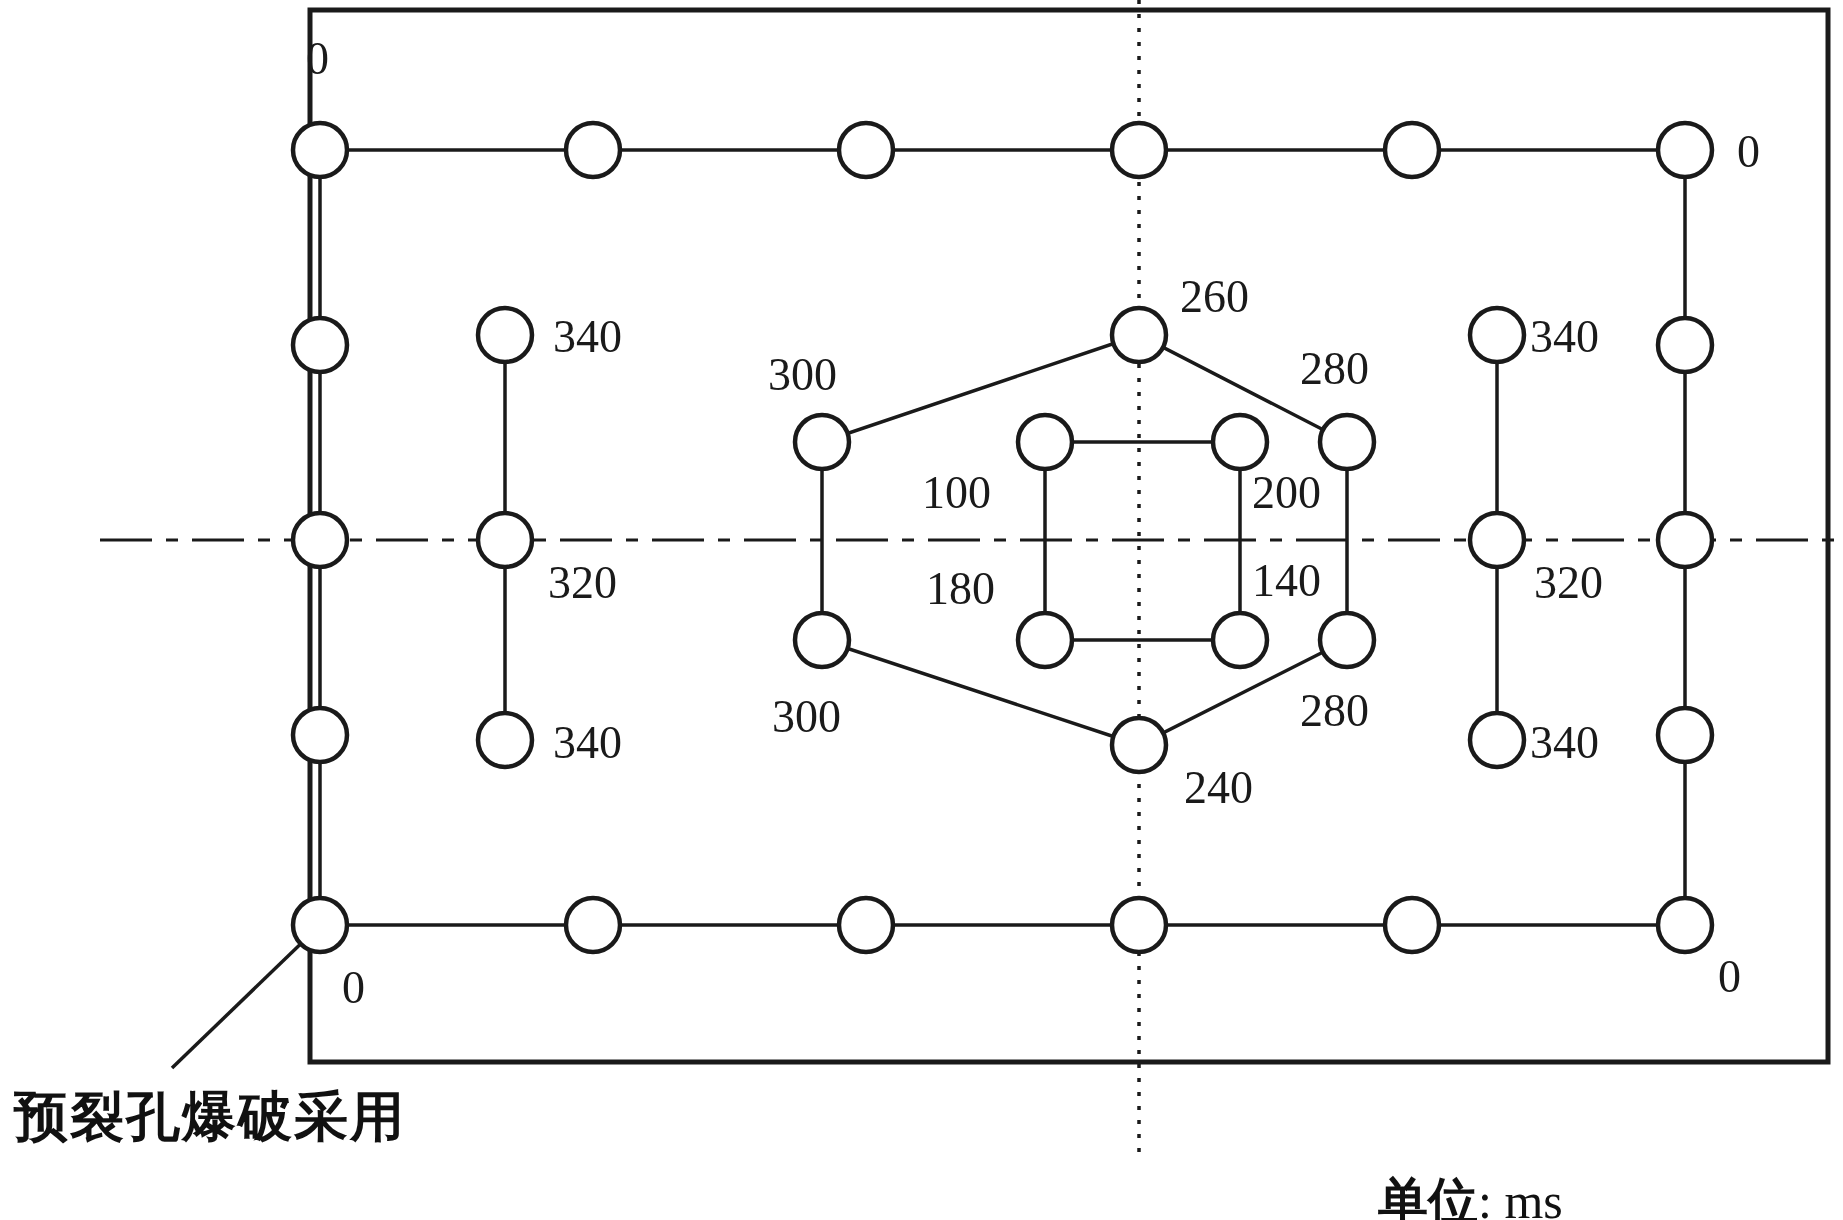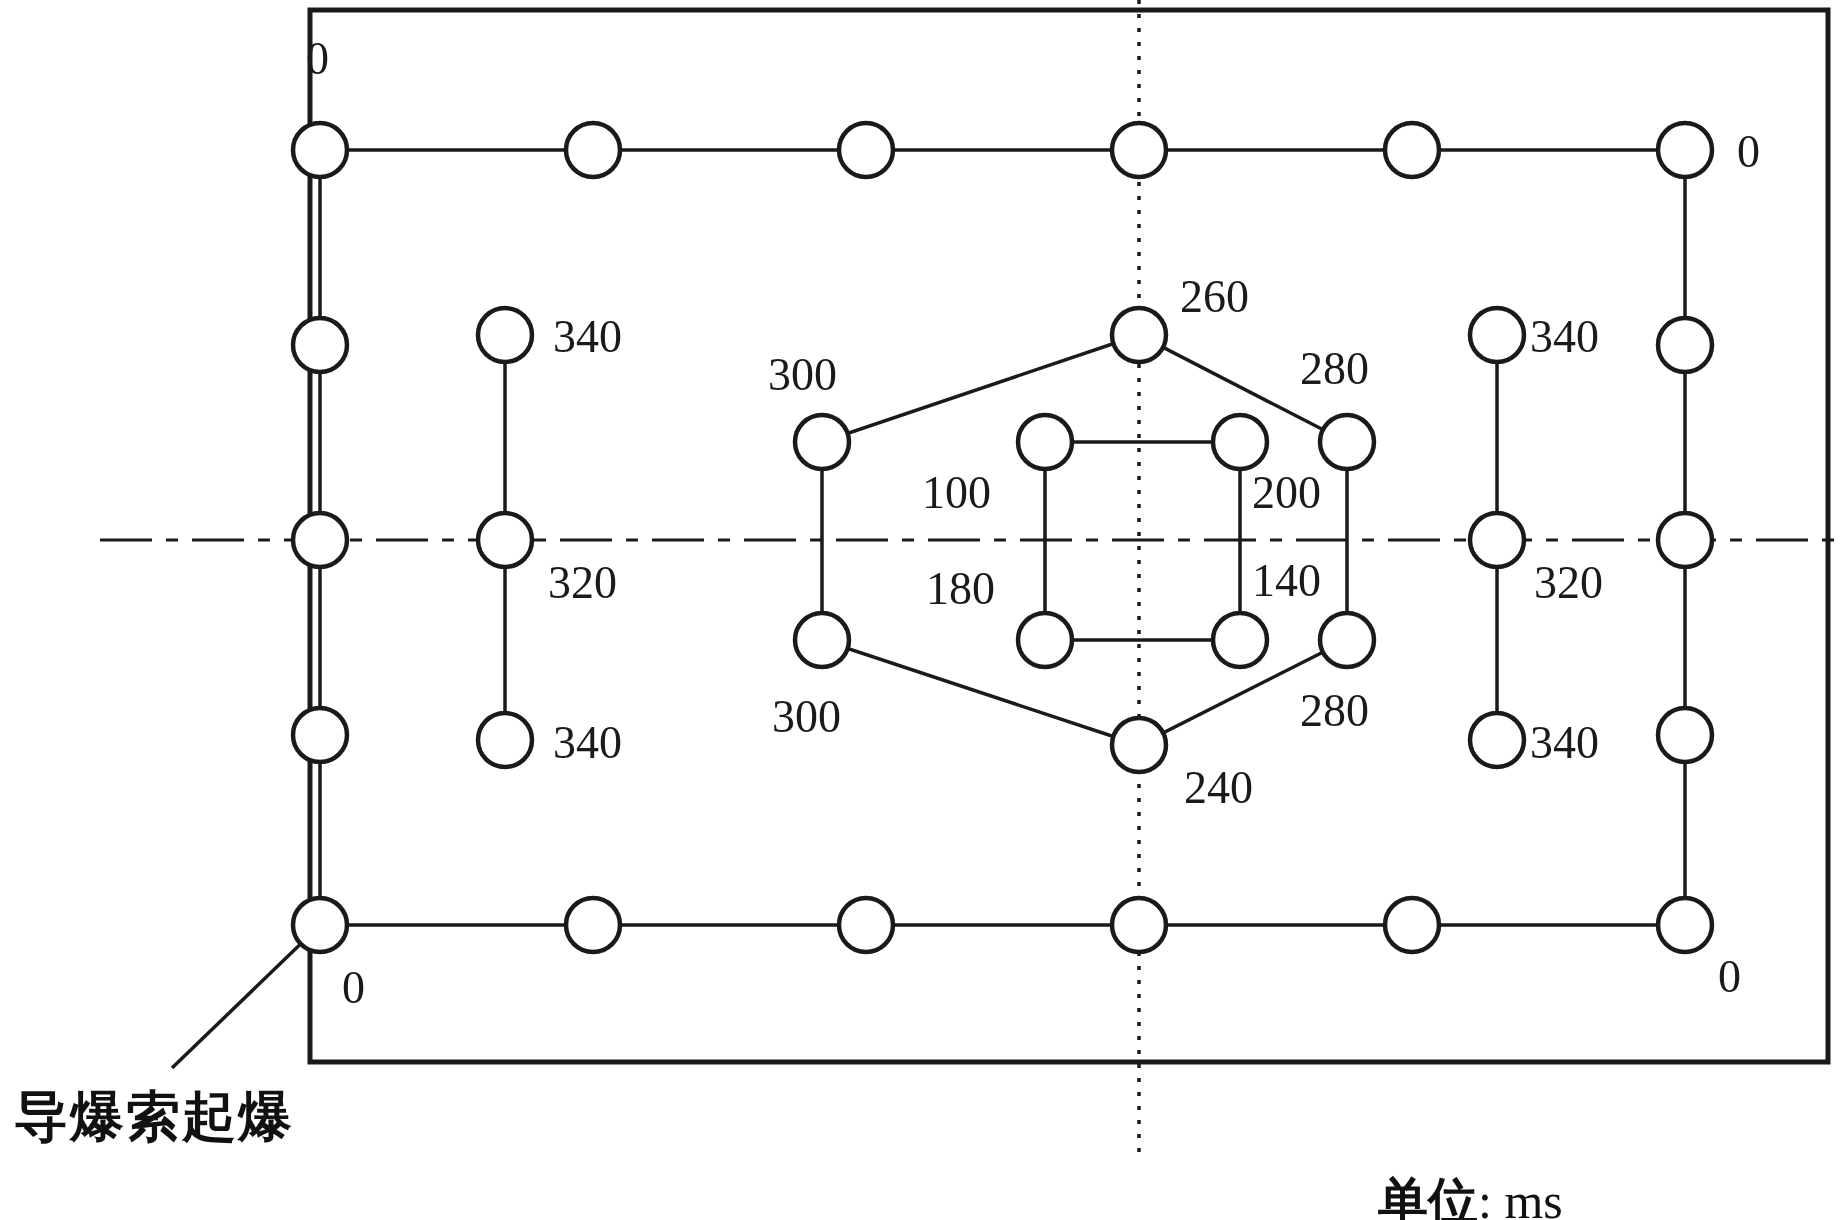--- a/index.html
+++ b/index.html
@@ -111,17 +111,17 @@
       <text x="772" y="732">300</text>
       <text x="1300" y="726">280</text>
       <text x="1184" y="803">240</text>
       <text x="922" y="508">100</text>
       <text x="1252" y="508">200</text>
       <text x="926" y="604">180</text>
       <text x="1252" y="596">140</text>
     </svg>
 
   <div class="annotation">
-    <div>导爆索起爆</div>
+    <div>预裂孔爆破采用</div>
   </div>
 
   <div class="unit"><span class="cjk">单位</span><span>: ms</span></div>
 </div>
 
 </body></html>

